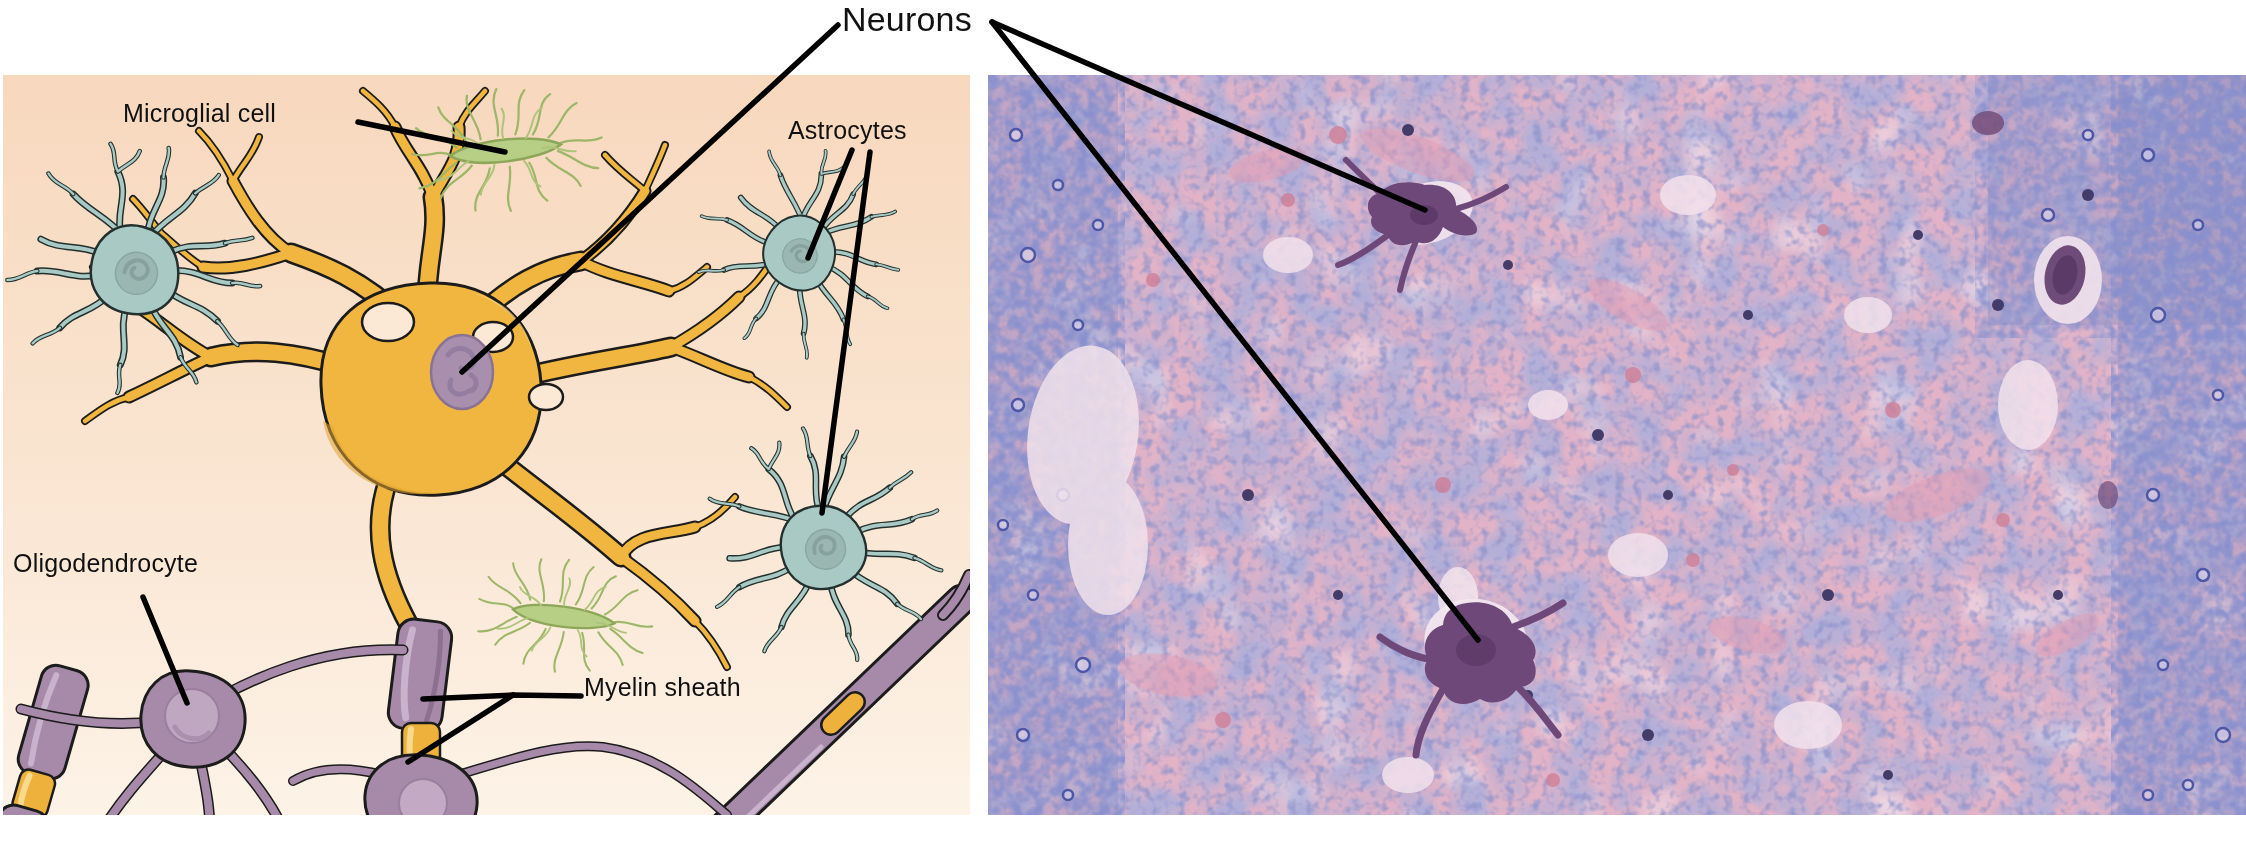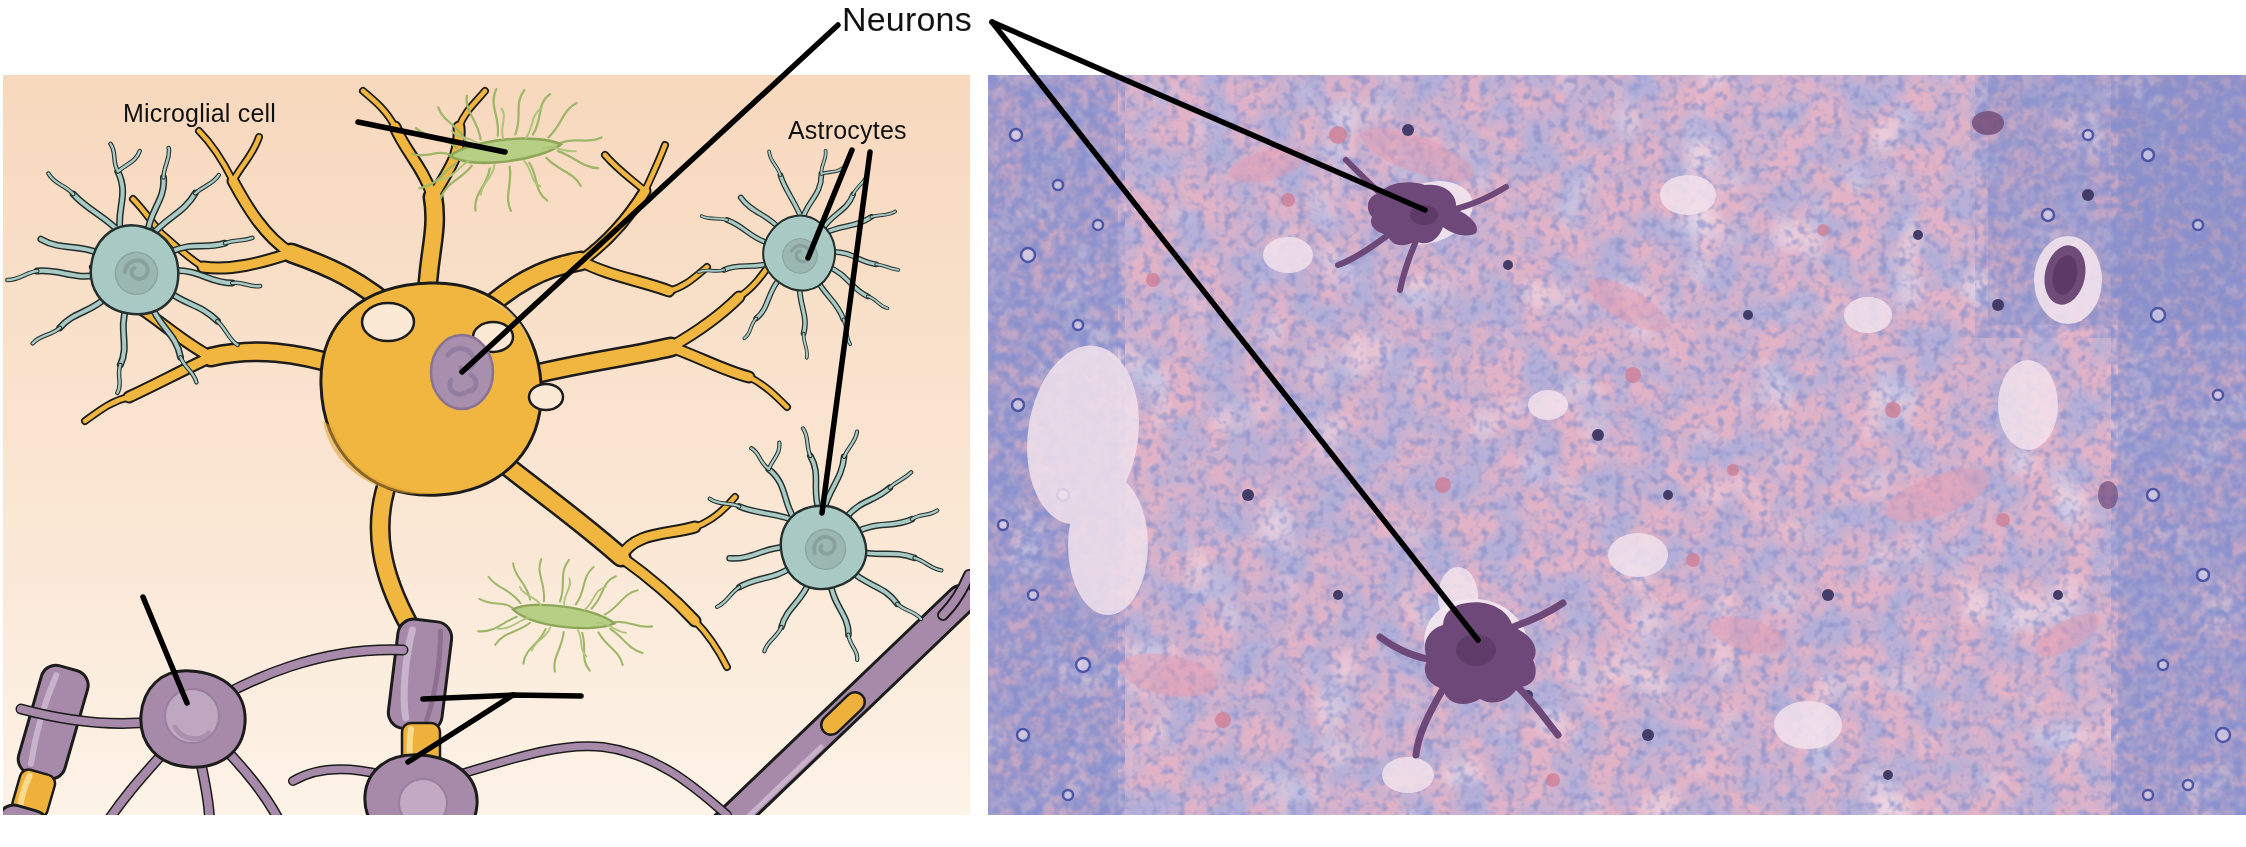--- a/index.html
+++ b/index.html
@@ -295,14 +295,16 @@
       <line x1="870" y1="152" x2="822" y2="513"></line>
       <line x1="143" y1="597" x2="187" y2="703"></line>
       <polyline points="581,696 513,695 423,699"></polyline>
       <line x1="513" y1="695" x2="408" y2="762"></line>
     </g>
   </svg>
 
   <div id="label-neurons" class="fig-label">Neurons</div>
   <div id="label-microglial" class="fig-label">Microglial cell</div>
   <div id="label-astrocytes" class="fig-label">Astrocytes</div>
+  <div id="label-oligodendrocyte" class="fig-label">Oligodendrocyte</div>
+  <div id="label-myelin" class="fig-label">Myelin sheath</div>
 
 </div>
 
 </body></html>

